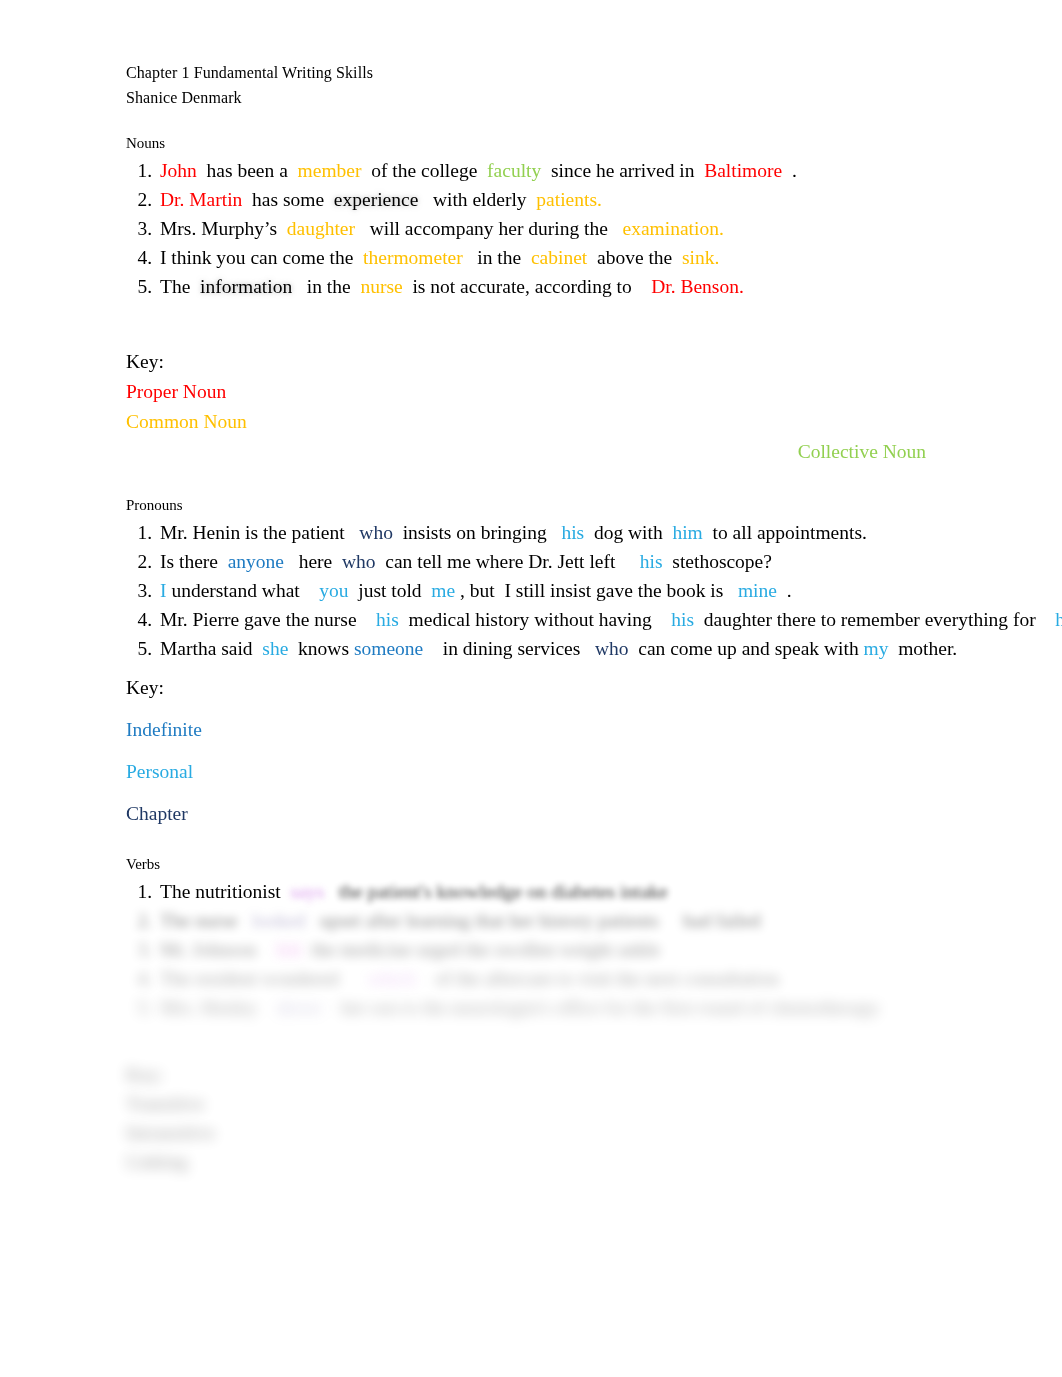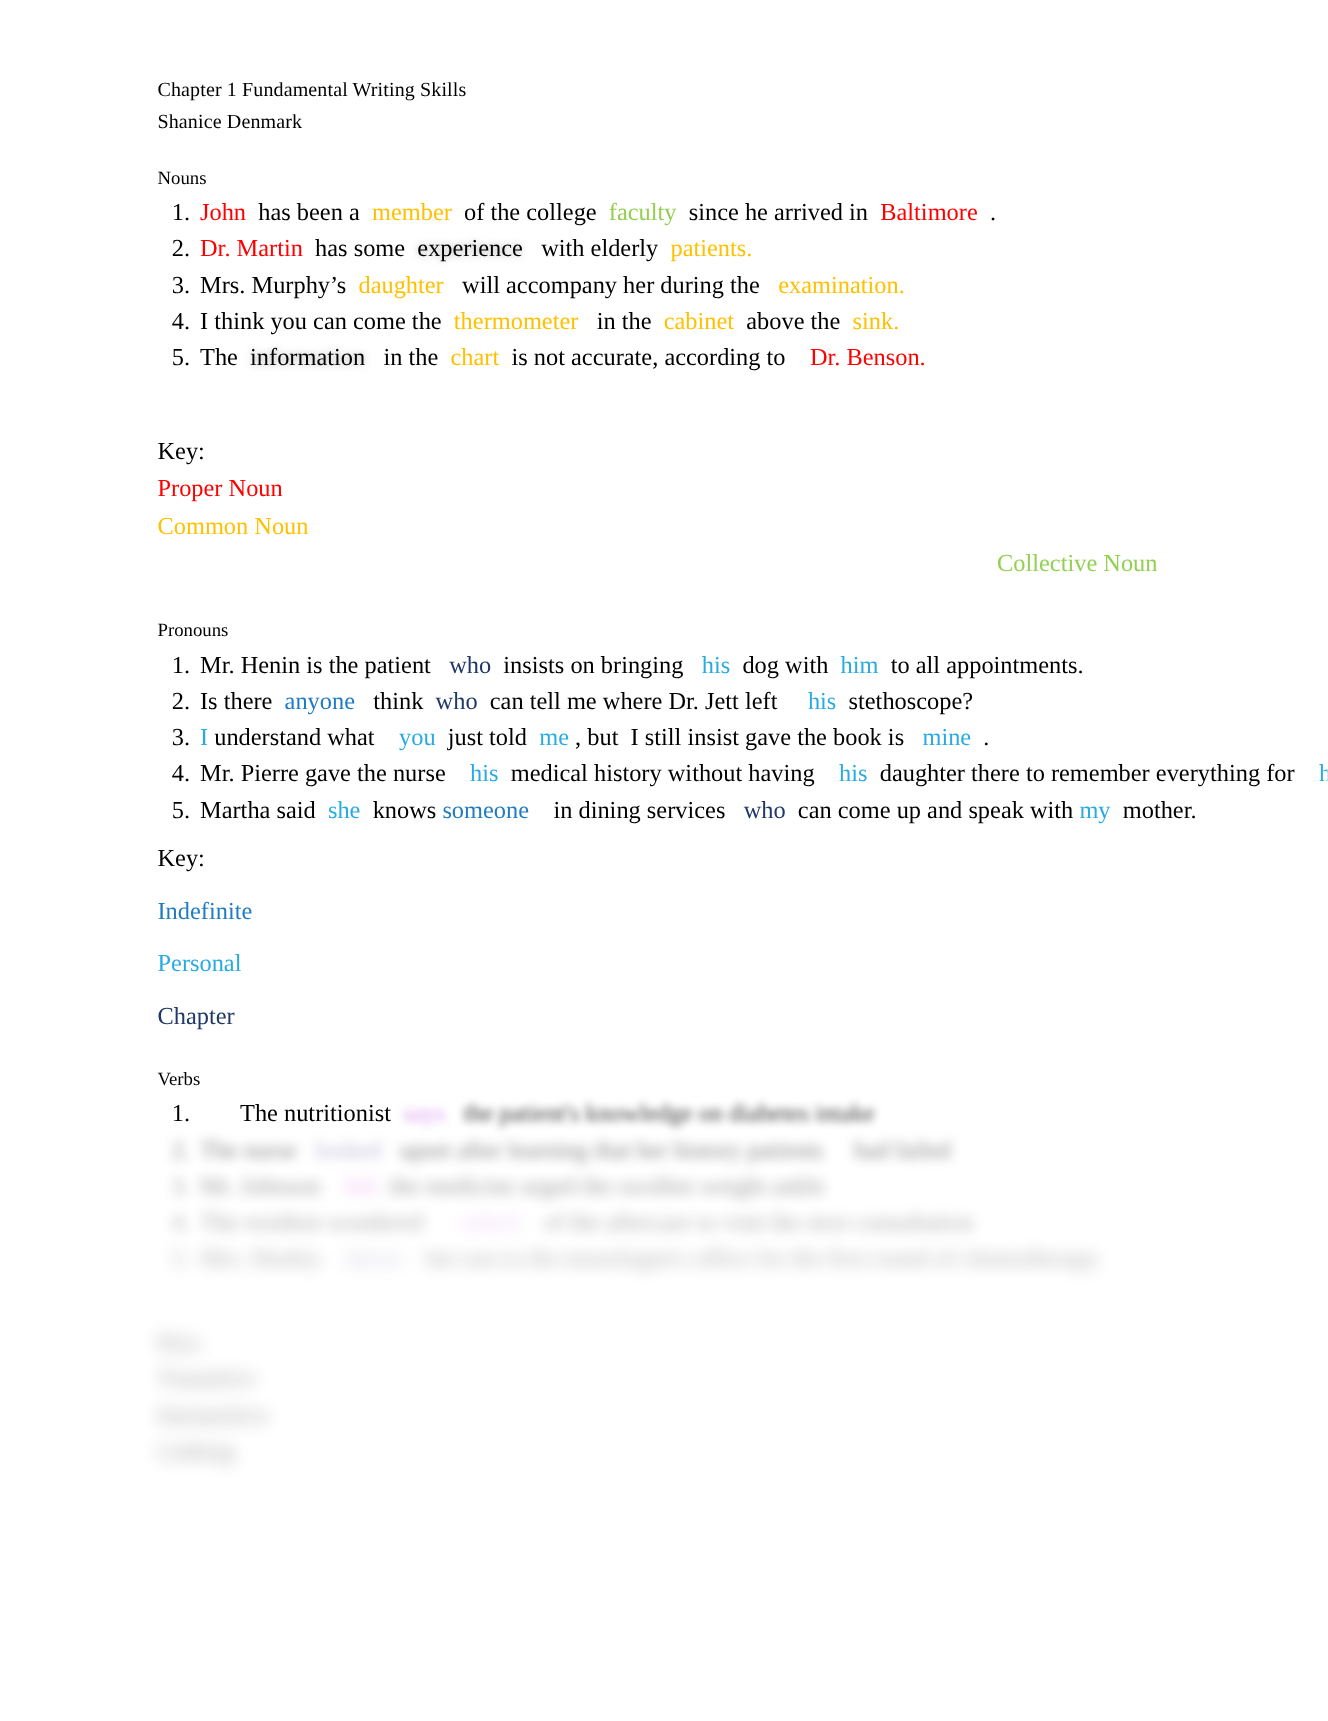--- a/index.html
+++ b/index.html
@@ -109,57 +109,57 @@
 
   
   .blur-0 { filter: none; opacity: 1; }
   .blur-1 { filter: blur(3.2px); opacity: 0.80; }
   .blur-3 { filter: blur(4.6px); opacity: 0.50; }
   .blur-4 { filter: blur(5.2px); opacity: 0.42; }
   .blur-5 { filter: blur(5.6px); opacity: 0.36; }
   .blur-6 { filter: blur(6.2px); opacity: 0.34; }
   .blur-7 { filter: blur(6.6px); opacity: 0.40; }
 
-  .verb-partial .vis { filter: none; margin-left: 32px; }
+  .verb-partial .vis { filter: none; }
 
   .c-verb-a { color: #E26AE2; }
   .c-verb-b { color: #CF7FE8; }
   .c-verb-c { color: #7A6FA8; }
 </style>
 </head>
 <body>
 
 <div class="page">
   <div class="content">
 
     <div class="hdr-line">Chapter 1 Fundamental Writing Skills</div>
     <div class="hdr-line">Shanice Denmark</div>
 
     <div class="section-label">Nouns</div>
     <ol class="doc-list nouns-list" id="nouns-list">
         <li><span class="num">1.</span><span class="sp c-proper">John</span><span class="sp c-plain">  has been a  </span><span class="sp c-common">member</span><span class="sp c-plain">  of the college  </span><span class="sp c-collective">faculty</span><span class="sp c-plain">  since he arrived in  </span><span class="sp c-proper">Baltimore</span><span class="sp c-plain">  .</span></li>
         <li><span class="num">2.</span><span class="sp c-proper">Dr. Martin</span><span class="sp c-plain">  has some  </span><span class="sp c-shadow">experience</span><span class="sp c-plain">   with elderly  </span><span class="sp c-common">patients.</span></li>
         <li><span class="num">3.</span><span class="sp c-plain">Mrs. Murphy’s  </span><span class="sp c-common">daughter</span><span class="sp c-plain">   will accompany her during the   </span><span class="sp c-common">examination.</span></li>
         <li><span class="num">4.</span><span class="sp c-plain">I think you can come the  </span><span class="sp c-common">thermometer</span><span class="sp c-plain">   in the  </span><span class="sp c-common">cabinet</span><span class="sp c-plain">  above the  </span><span class="sp c-common">sink.</span></li>
-        <li><span class="num">5.</span><span class="sp c-plain">The  </span><span class="sp c-shadow">information</span><span class="sp c-plain">   in the  </span><span class="sp c-common">chart</span><span class="sp c-plain">  is not accurate, according to    </span><span class="sp c-proper">Dr. Benson.</span></li>
+        <li><span class="num">5.</span><span class="sp c-plain">The  </span><span class="sp c-shadow">information</span><span class="sp c-plain">   in the  </span><span class="sp c-common">nurse</span><span class="sp c-plain">  is not accurate, according to    </span><span class="sp c-proper">Dr. Benson.</span></li>
       </ol>
 
     <div class="key-block key-nouns">
       <div class="key-title">Key:</div>
       <div id="nouns-key-entries">
           <div class="key-entry" style="color: rgb(255, 0, 0);">Proper Noun</div>
           <div class="key-entry" style="color: rgb(255, 192, 0);">Common Noun</div>
           <div class="key-entry" style="color: rgb(146, 208, 80); text-align: right;">Collective Noun</div>
         </div>
     </div>
 
     <div class="section-label" style="margin-top:27px">Pronouns</div>
     <ol class="doc-list pronouns-list" id="pronouns-list">
         <li><span class="num">1.</span><span class="sp c-plain">Mr. Henin is the patient   </span><span class="sp c-relative">who</span><span class="sp c-plain">  insists on bringing   </span><span class="sp c-personal">his</span><span class="sp c-plain">  dog with  </span><span class="sp c-personal">him</span><span class="sp c-plain">  to all appointments.</span></li>
-        <li><span class="num">2.</span><span class="sp c-plain">Is there  </span><span class="sp c-indefinite">anyone</span><span class="sp c-plain">   think  </span><span class="sp c-relative">who</span><span class="sp c-plain">  can tell me where Dr. Jett left     </span><span class="sp c-personal">his</span><span class="sp c-plain">  stethoscope?</span></li>
+        <li><span class="num">2.</span><span class="sp c-plain">Is there  </span><span class="sp c-indefinite">anyone</span><span class="sp c-plain">   here  </span><span class="sp c-relative">who</span><span class="sp c-plain">  can tell me where Dr. Jett left     </span><span class="sp c-personal">his</span><span class="sp c-plain">  stethoscope?</span></li>
         <li><span class="num">3.</span><span class="sp c-personal">I</span><span class="sp c-plain"> understand what    </span><span class="sp c-personal">you</span><span class="sp c-plain">  just told  </span><span class="sp c-personal">me</span><span class="sp c-plain"> , but  I still insist gave the book is   </span><span class="sp c-personal">mine</span><span class="sp c-plain">  .</span></li>
         <li><span class="num">4.</span><span class="sp c-plain">Mr. Pierre gave the nurse    </span><span class="sp c-personal">his</span><span class="sp c-plain">  medical history without having    </span><span class="sp c-personal">his</span><span class="sp c-plain">  daughter there to remember everything for    </span><span class="sp c-personal">him</span></li>
         <li><span class="num">5.</span><span class="sp c-plain">Martha said  </span><span class="sp c-personal">she</span><span class="sp c-plain">  knows </span><span class="sp c-indefinite">someone</span><span class="sp c-plain">    in dining services   </span><span class="sp c-relative">who</span><span class="sp c-plain">  can come up and speak with </span><span class="sp c-personal">my</span><span class="sp c-plain">  mother.</span></li>
       </ol>
 
     <div class="key-block key-pronouns">
       <div class="key-title">Key:</div>
       <div id="pronouns-key-entries">
           <div class="key-entry" style="color: rgb(31, 123, 194);">Indefinite</div>
           <div class="key-entry" style="color: rgb(41, 171, 226);">Personal</div>

